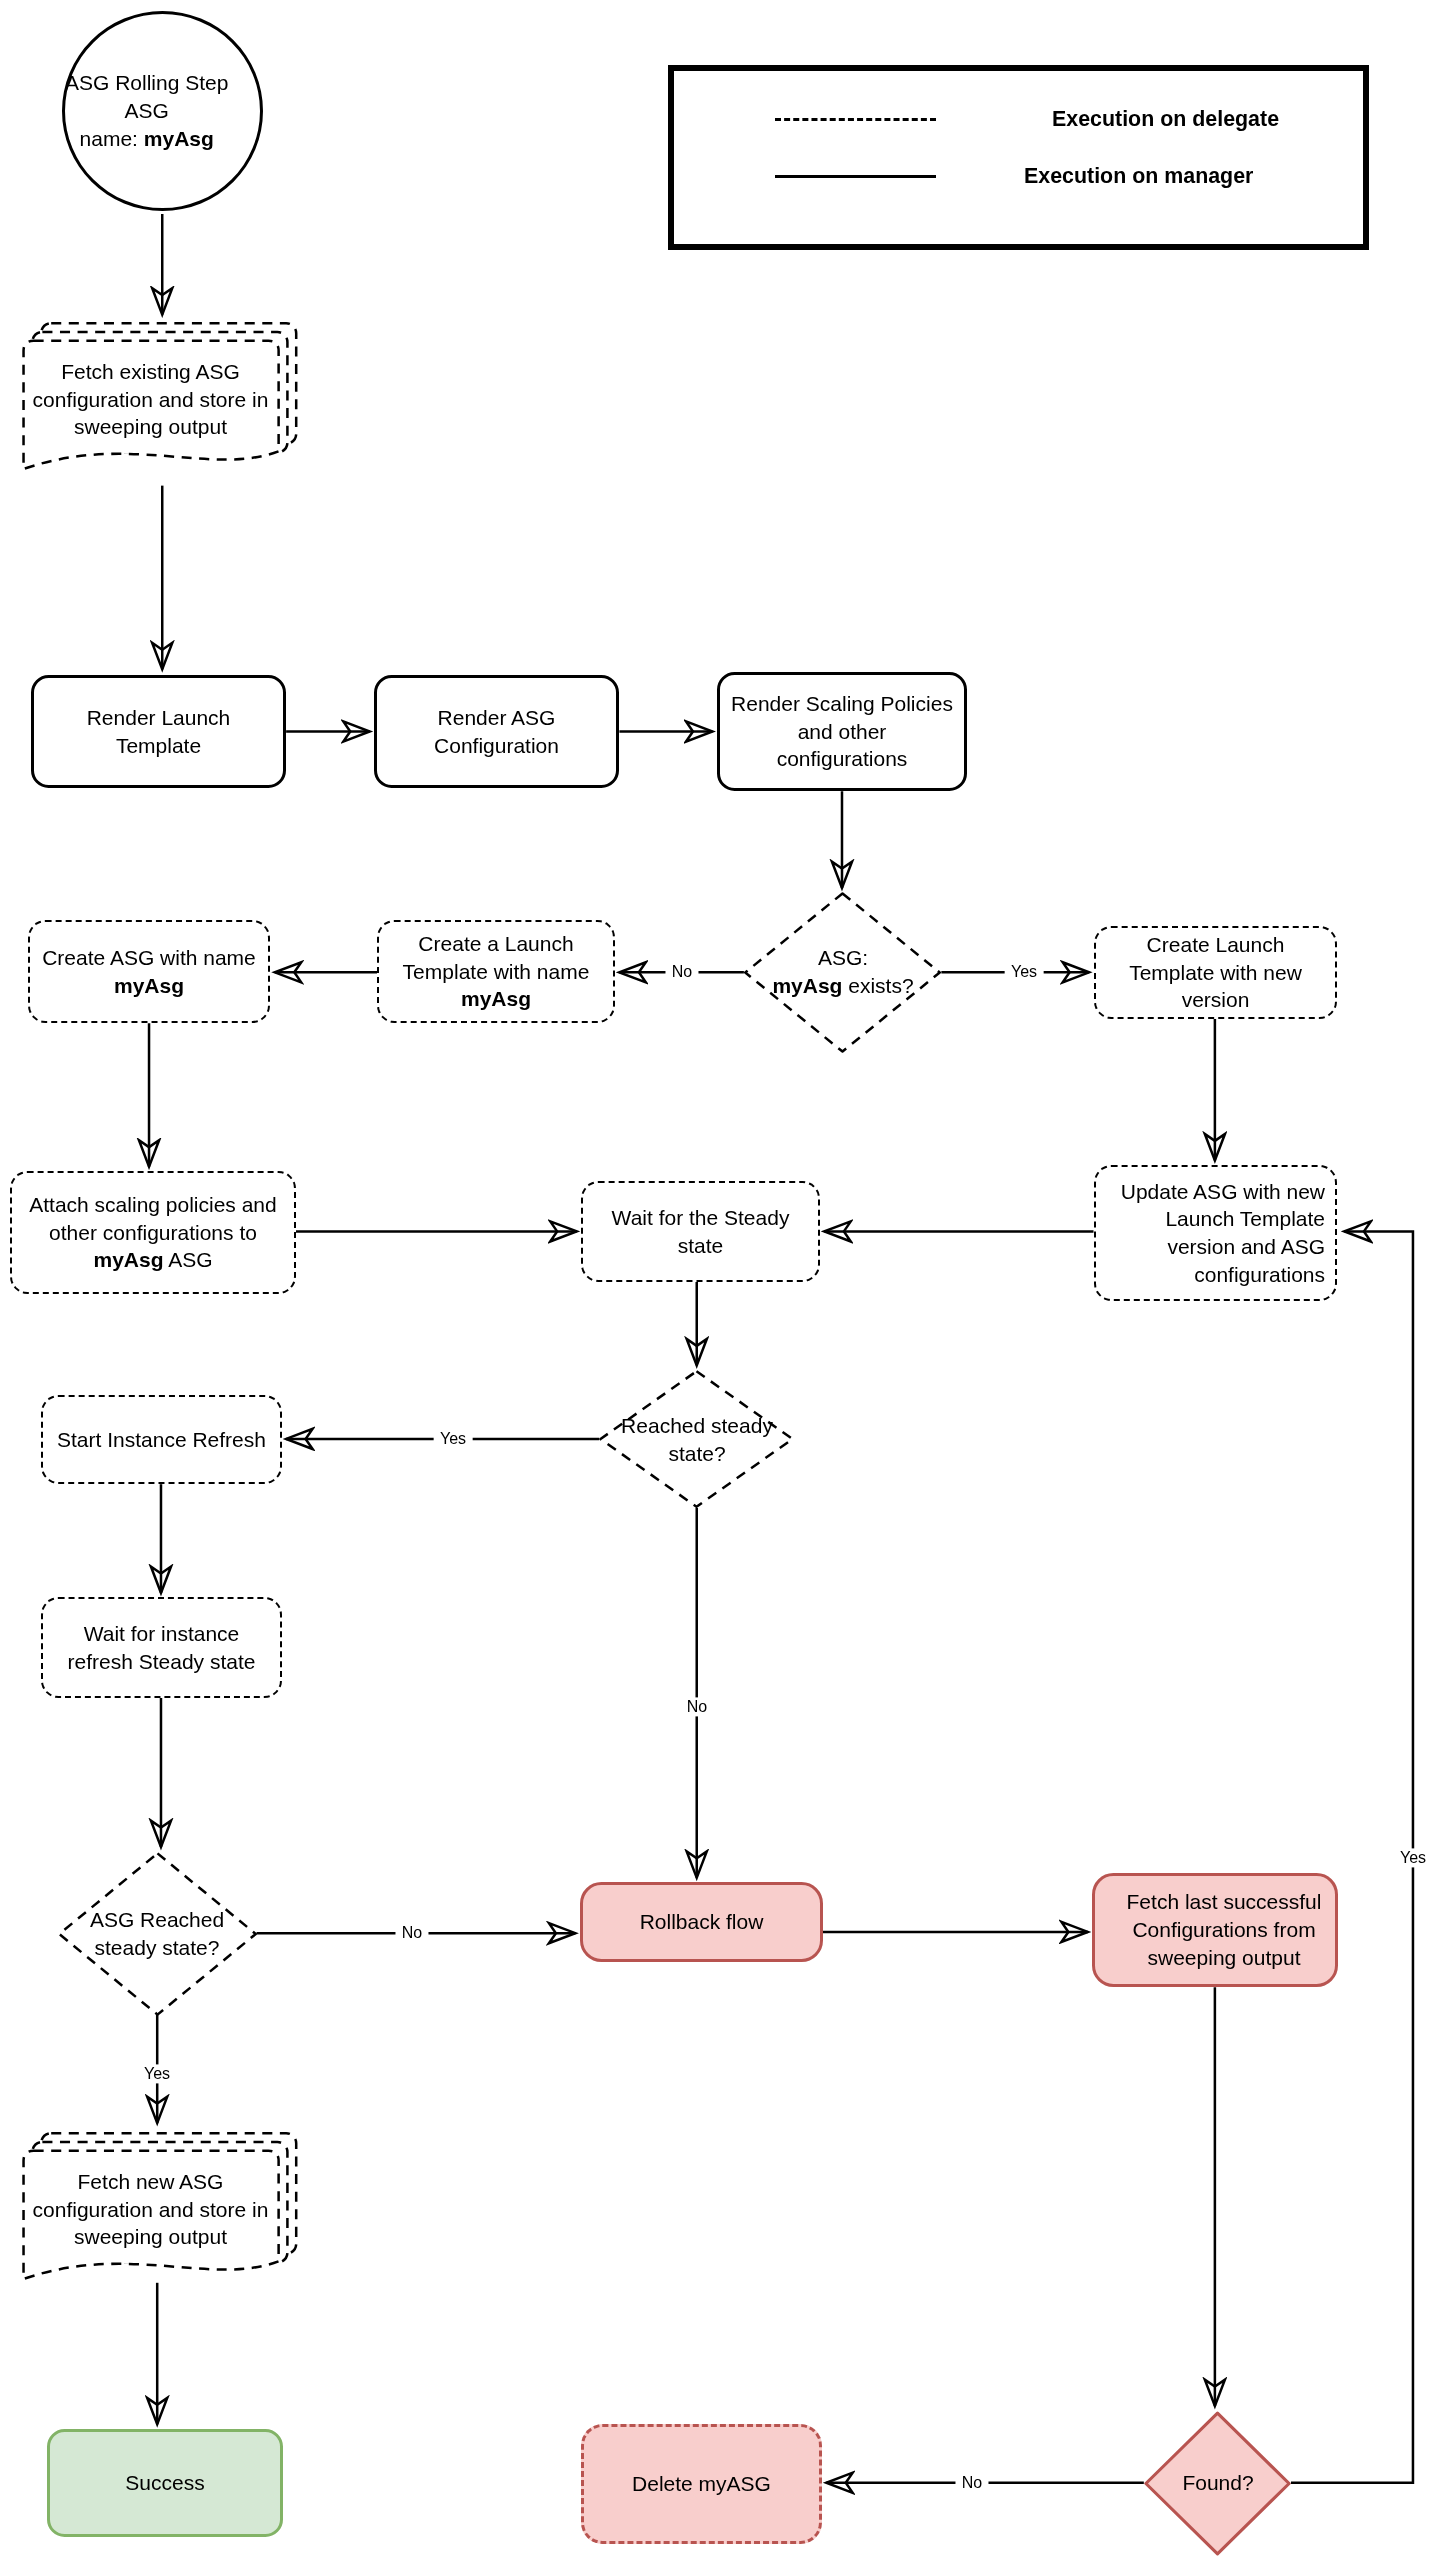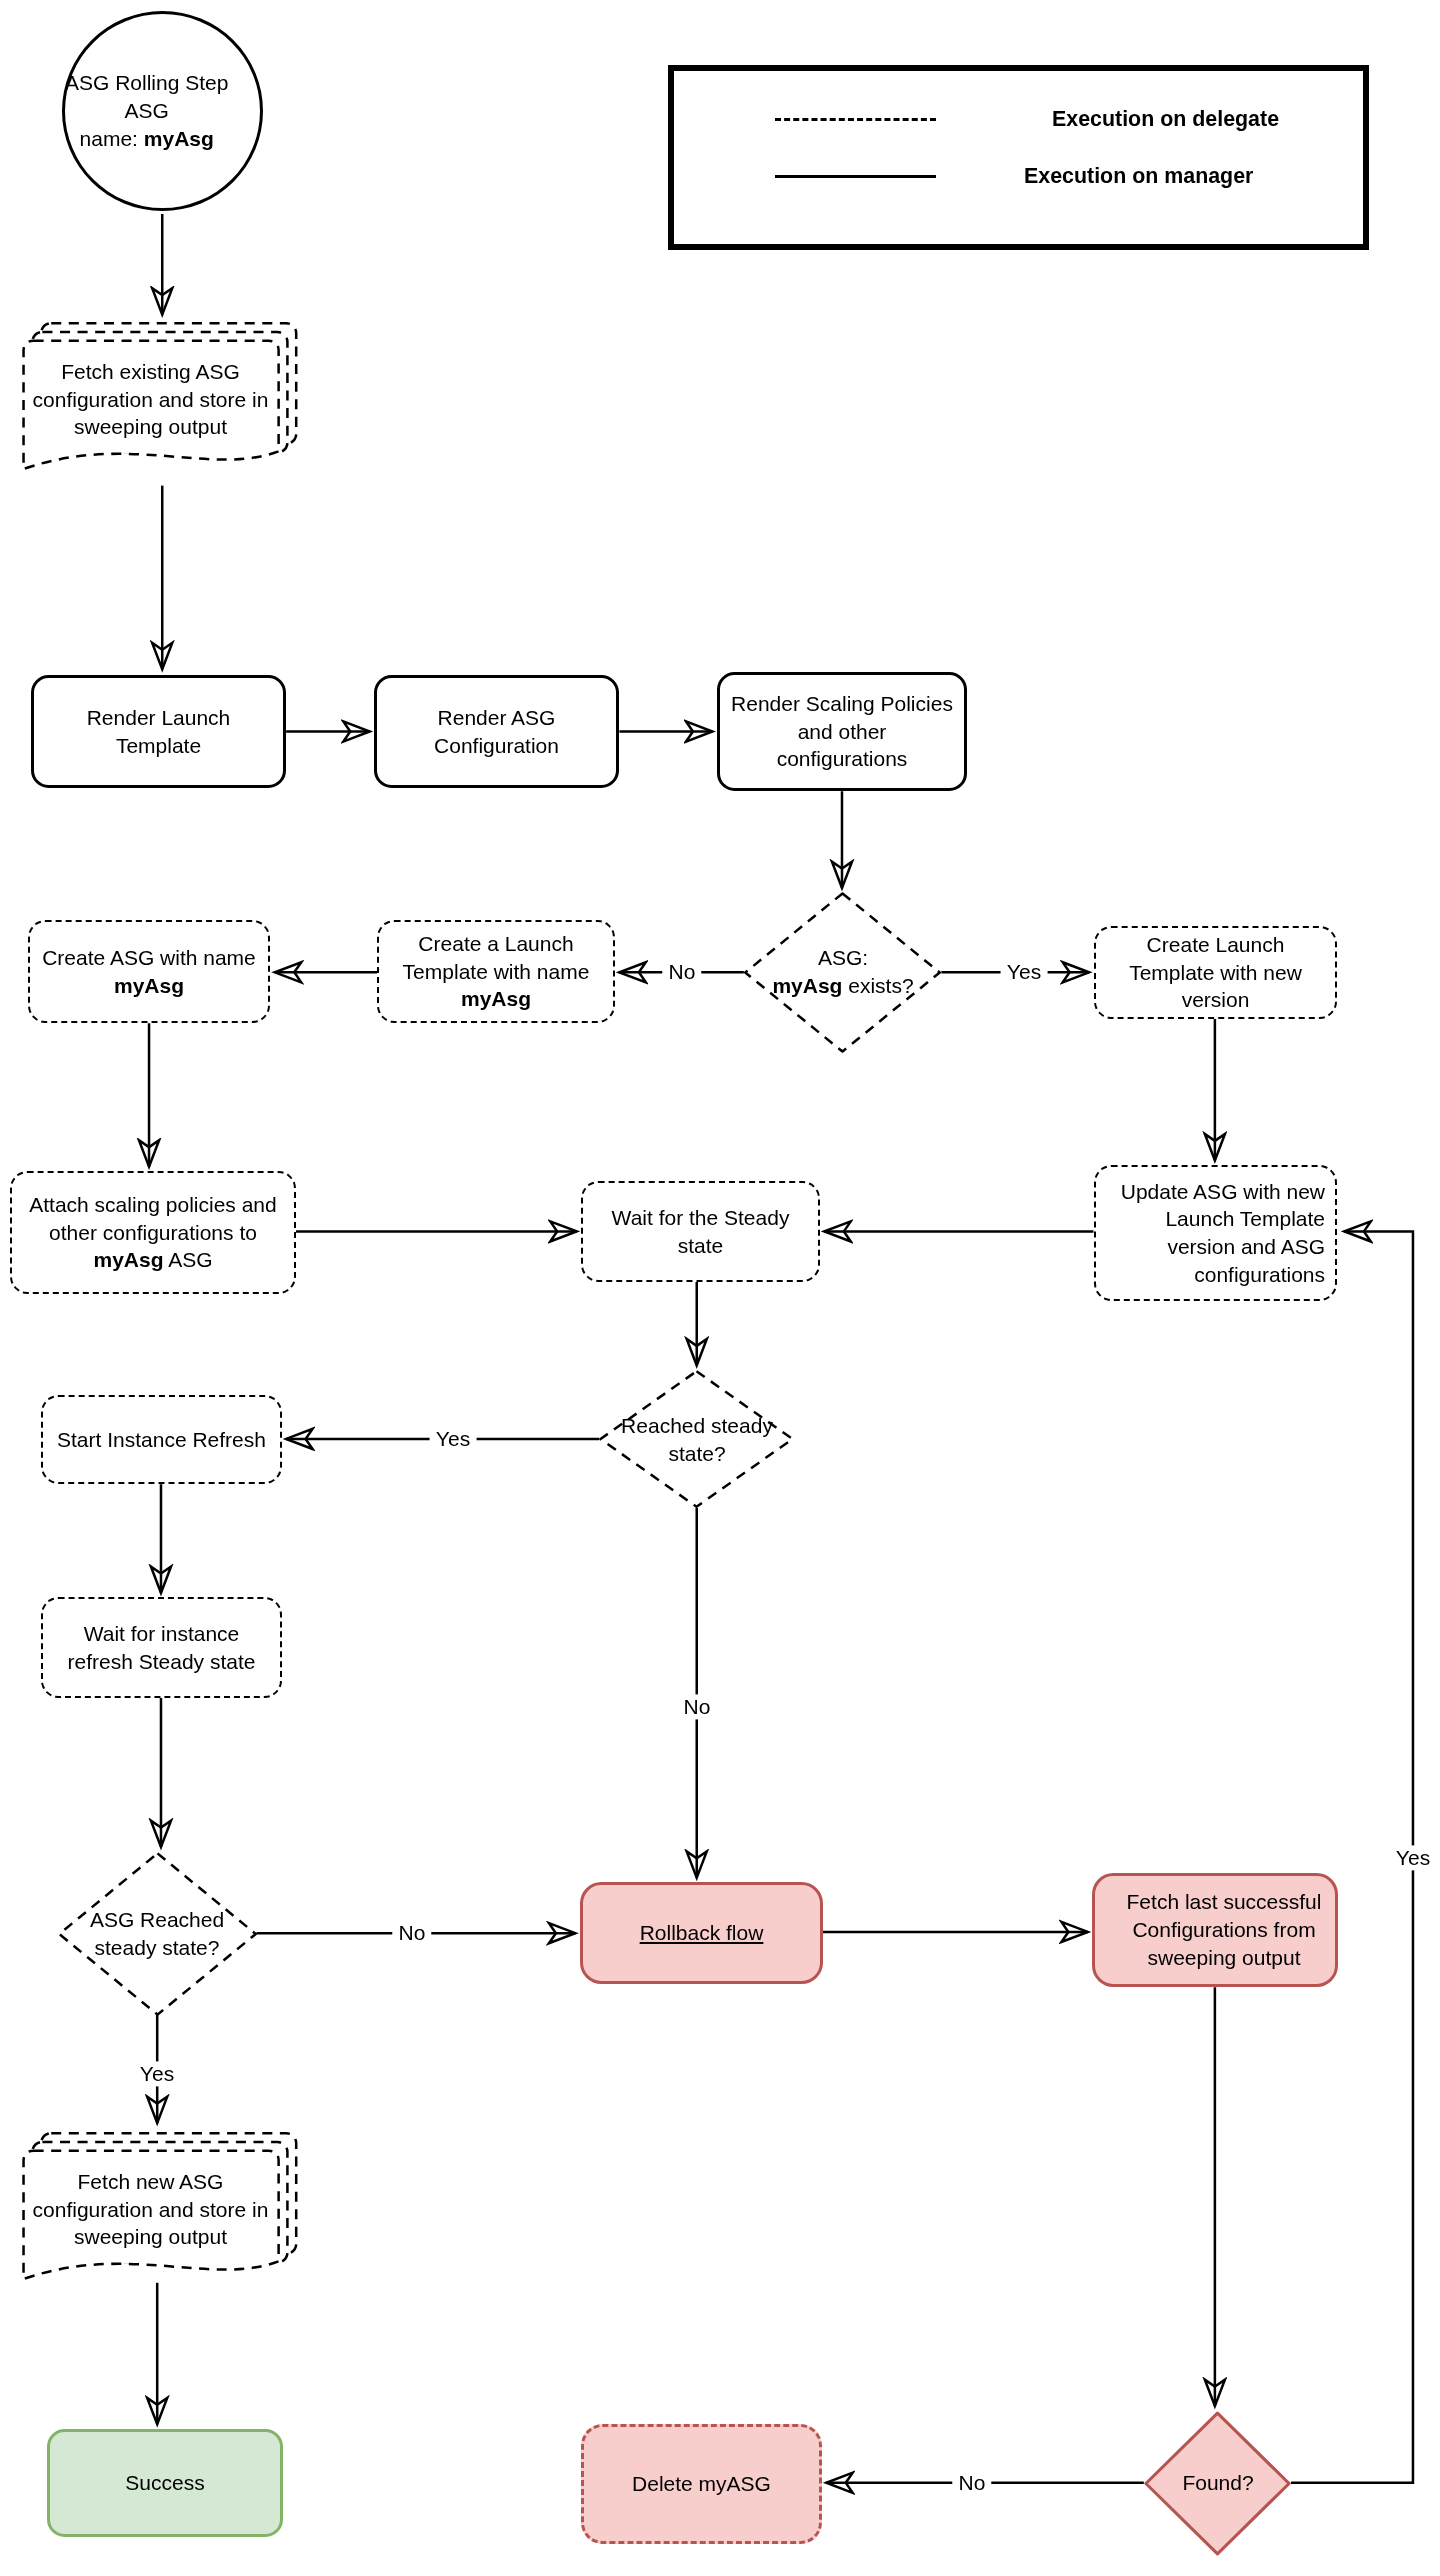--- a/index.html
+++ b/index.html
@@ -63,21 +63,21 @@
     font-size: 21px;
     line-height: 1.32;
     pointer-events: none;
   }
 
   .elabel {
     position: absolute;
     transform: translate(-50%, -50%);
     background: #ffffff;
     padding: 0 6.3px;
-    font-size: 21px;
+    font-size: 16px;
     line-height: 1.2;
     white-space: nowrap;
   }
 
   .legend {
     position: absolute;
     box-sizing: border-box;
     border: 6.3px solid var(--ink);
     background: #ffffff;
   }
@@ -203,21 +203,21 @@
     <span>Wait for instance refresh Steady state</span>
   </div>
 
   <svg class="shape-svg" style="left:58px; top:1852px;" width="199" height="164" viewBox="0 0 316 260">
     <polygon points="158,2 314,130 158,258 2,130" fill="#ffffff" stroke="#000000" stroke-width="4" stroke-dasharray="16 12" stroke-linejoin="round"></polygon>
   </svg>
   <div class="overlay-label" style="left:70px; top:1877px; width:174px; height:113px;">
     <span>ASG Reached steady state?</span>
   </div>
 
-  <div class="node pink-solid" style="left:580px; top:1882px; width:243px; height:102px;text-decoration:underline;">
+  <div class="node pink-solid" style="left:580px; top:1882px; width:243px; height:80px;">
     <span>Rollback flow</span>
   </div>
   <div class="node pink-solid" style="left:1092px; top:1873px; width:246px; height:114px;padding-left:28px;">
     <span>Fetch last successful Configurations from sweeping output</span>
   </div>
 
   <svg class="shape-svg" style="left:16.4px; top:2128px;" width="289" height="170" viewBox="0 0 460 270">
     <rect x="40" y="8" width="406" height="192" rx="16" fill="#ffffff" stroke="#000000" stroke-width="4" stroke-dasharray="16 12"></rect>
     <rect x="26" y="22" width="406" height="192" rx="16" fill="#ffffff" stroke="#000000" stroke-width="4" stroke-dasharray="16 12"></rect>
     <path d="M 28,36 H 402 Q 418,36 418,52 V 212 C 310,252 180,182 12,240 V 52 Q 12,36 28,36 Z" fill="#ffffff" stroke="#000000" stroke-width="4" stroke-dasharray="16 12"></path>

